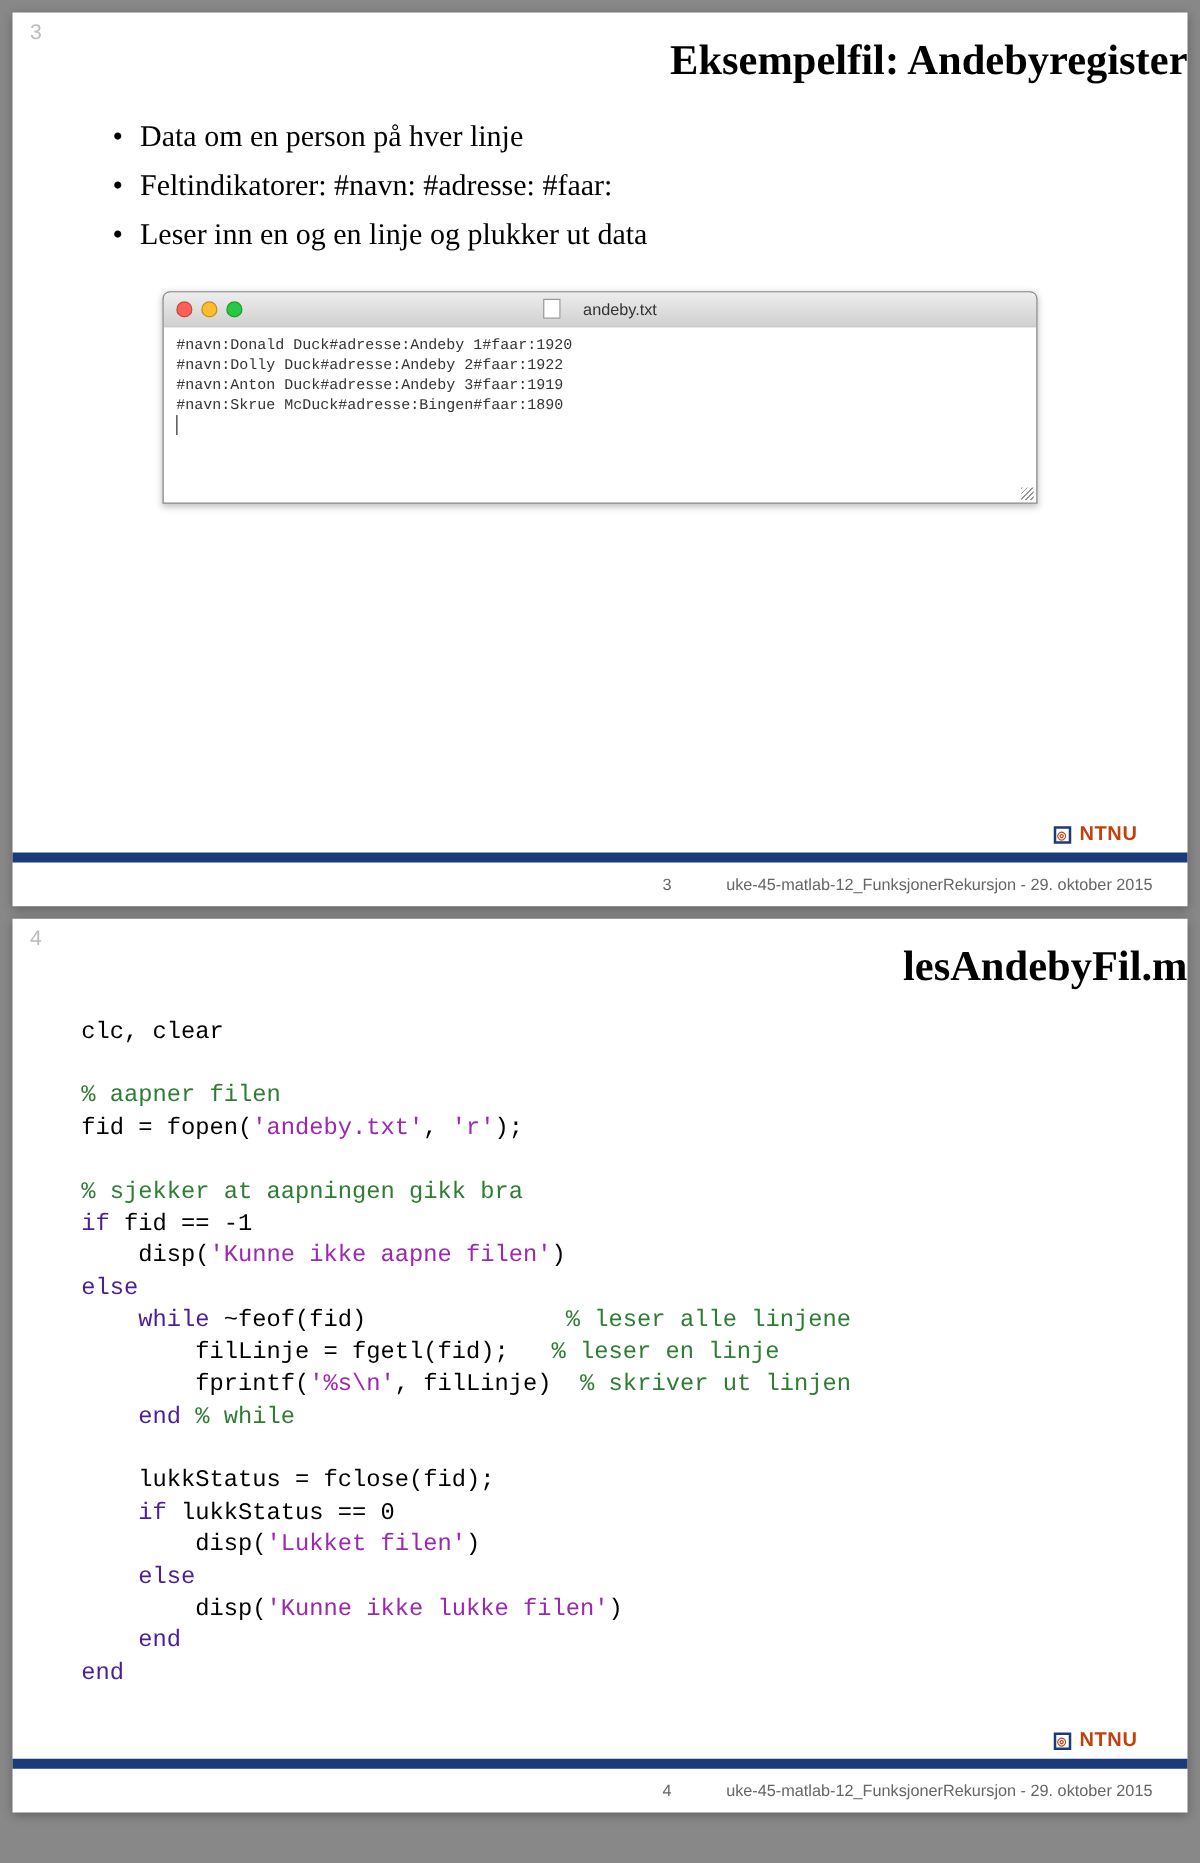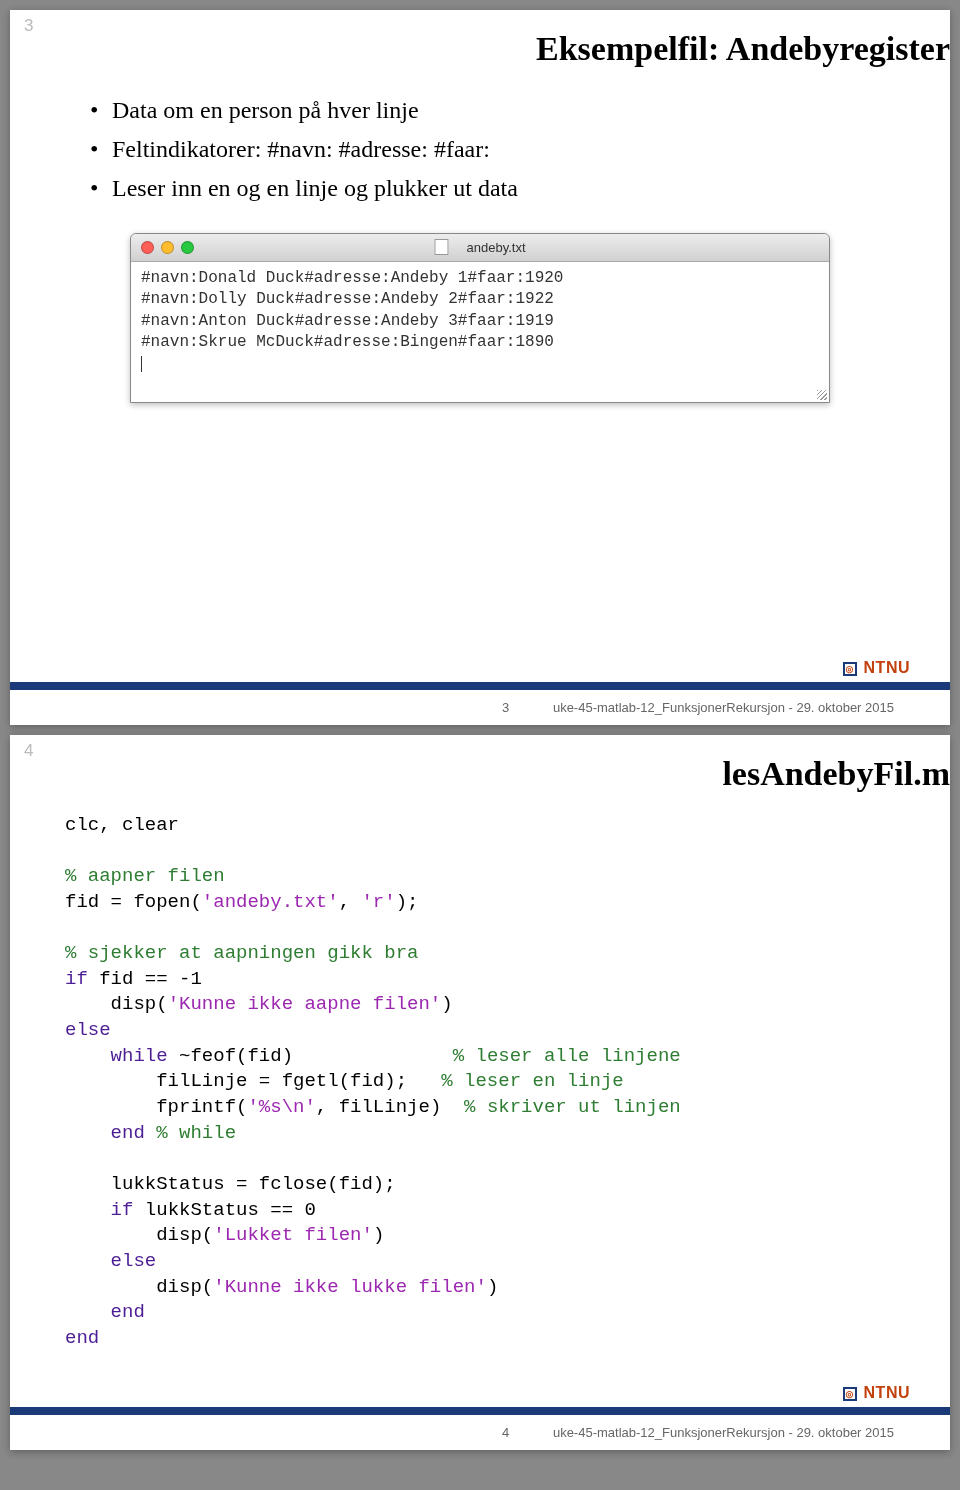--- a/index.html
+++ b/index.html
@@ -95,21 +95,21 @@
     .doc-icon {
       width: 14px;
       height: 16px;
       background: #fff;
       border: 1px solid #999;
       position: relative;
     }
     .mac-content {
       padding: 6px 10px 14px;
       font-family: Monaco, "Courier New", monospace;
-      font-size: 16px;
+      font-size: 12px;
       line-height: 1.35;
       color: #333;
       min-height: 140px;
     }
     .resize-grip {
       position: absolute;
       right: 1px;
       bottom: 1px;
       width: 14px;
       height: 14px;
@@ -154,21 +154,21 @@
       border: 2px solid #1a3a7a;
       vertical-align: middle;
       margin-right: 2px;
       font-size: 9px;
       line-height: 11px;
       text-align: center;
     }
     .footer-text {
       position: absolute;
       bottom: 10px;
-      right: 56px;
+      right: 28px;
       font-family: Arial, sans-serif;
       font-size: 13px;
       color: #666;
     }
     .footer-page {
       font-family: Arial, sans-serif;
       display: inline-block;
       margin-right: 40px;
     }
     

